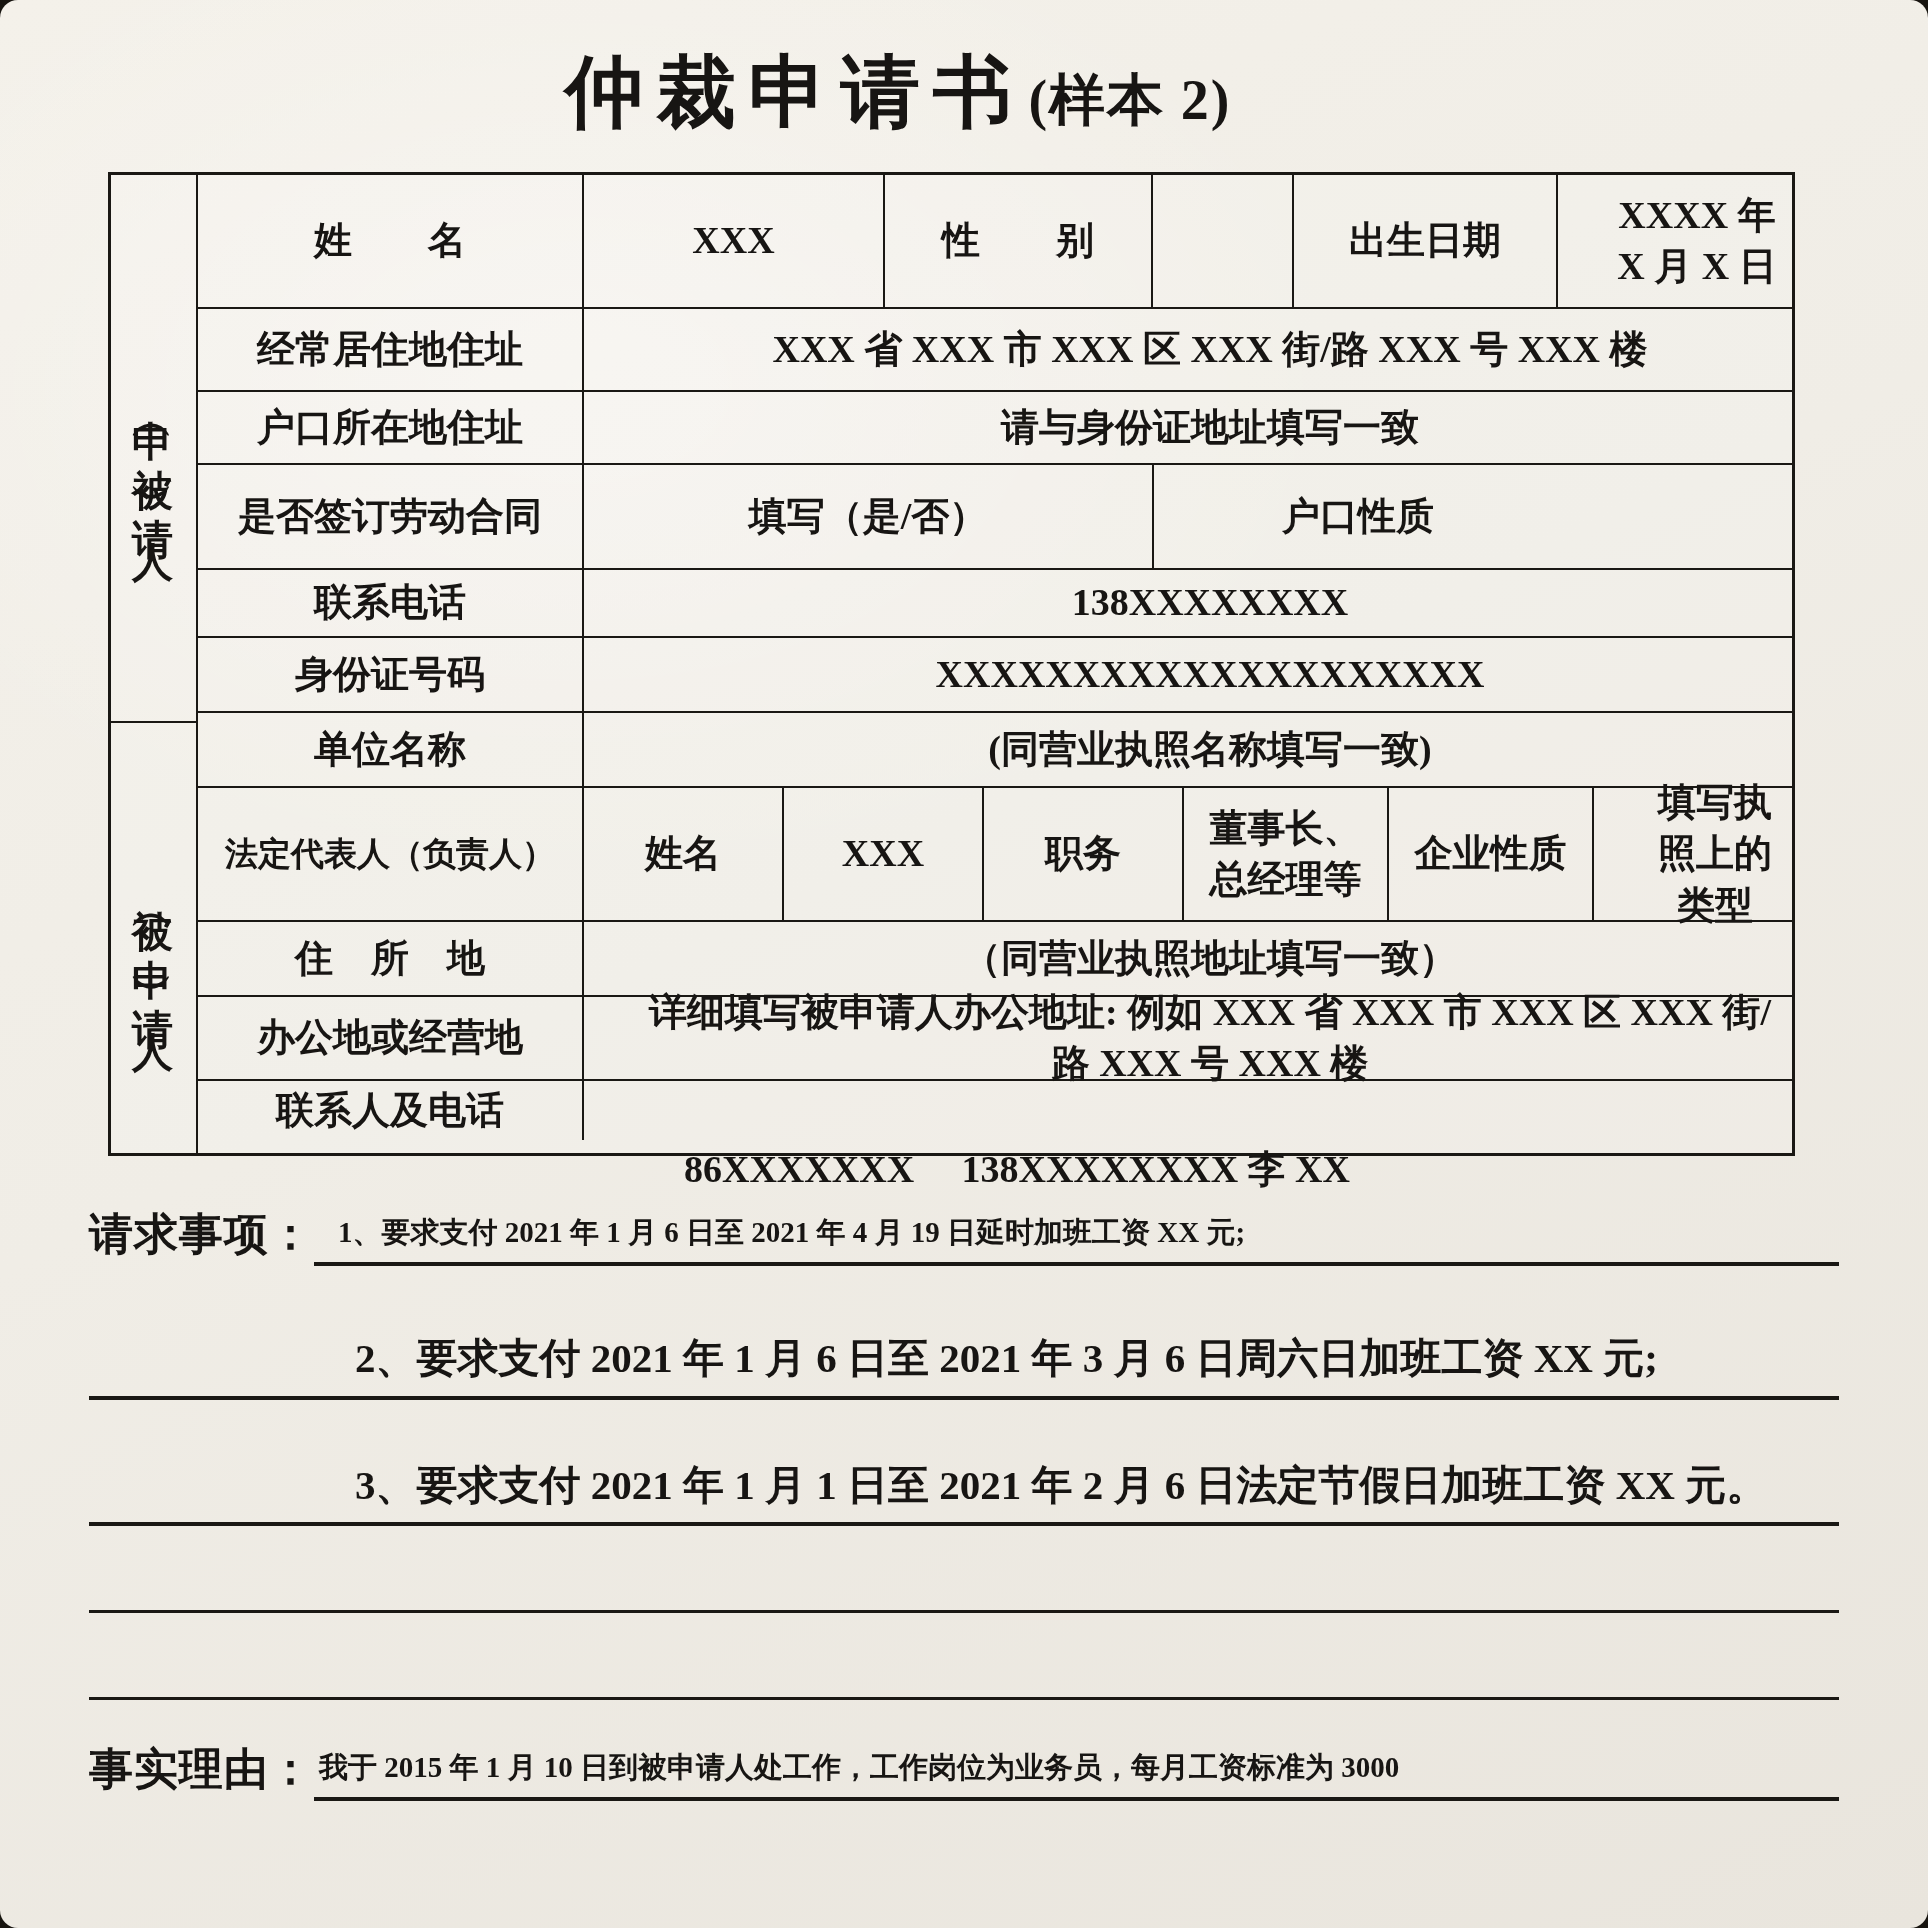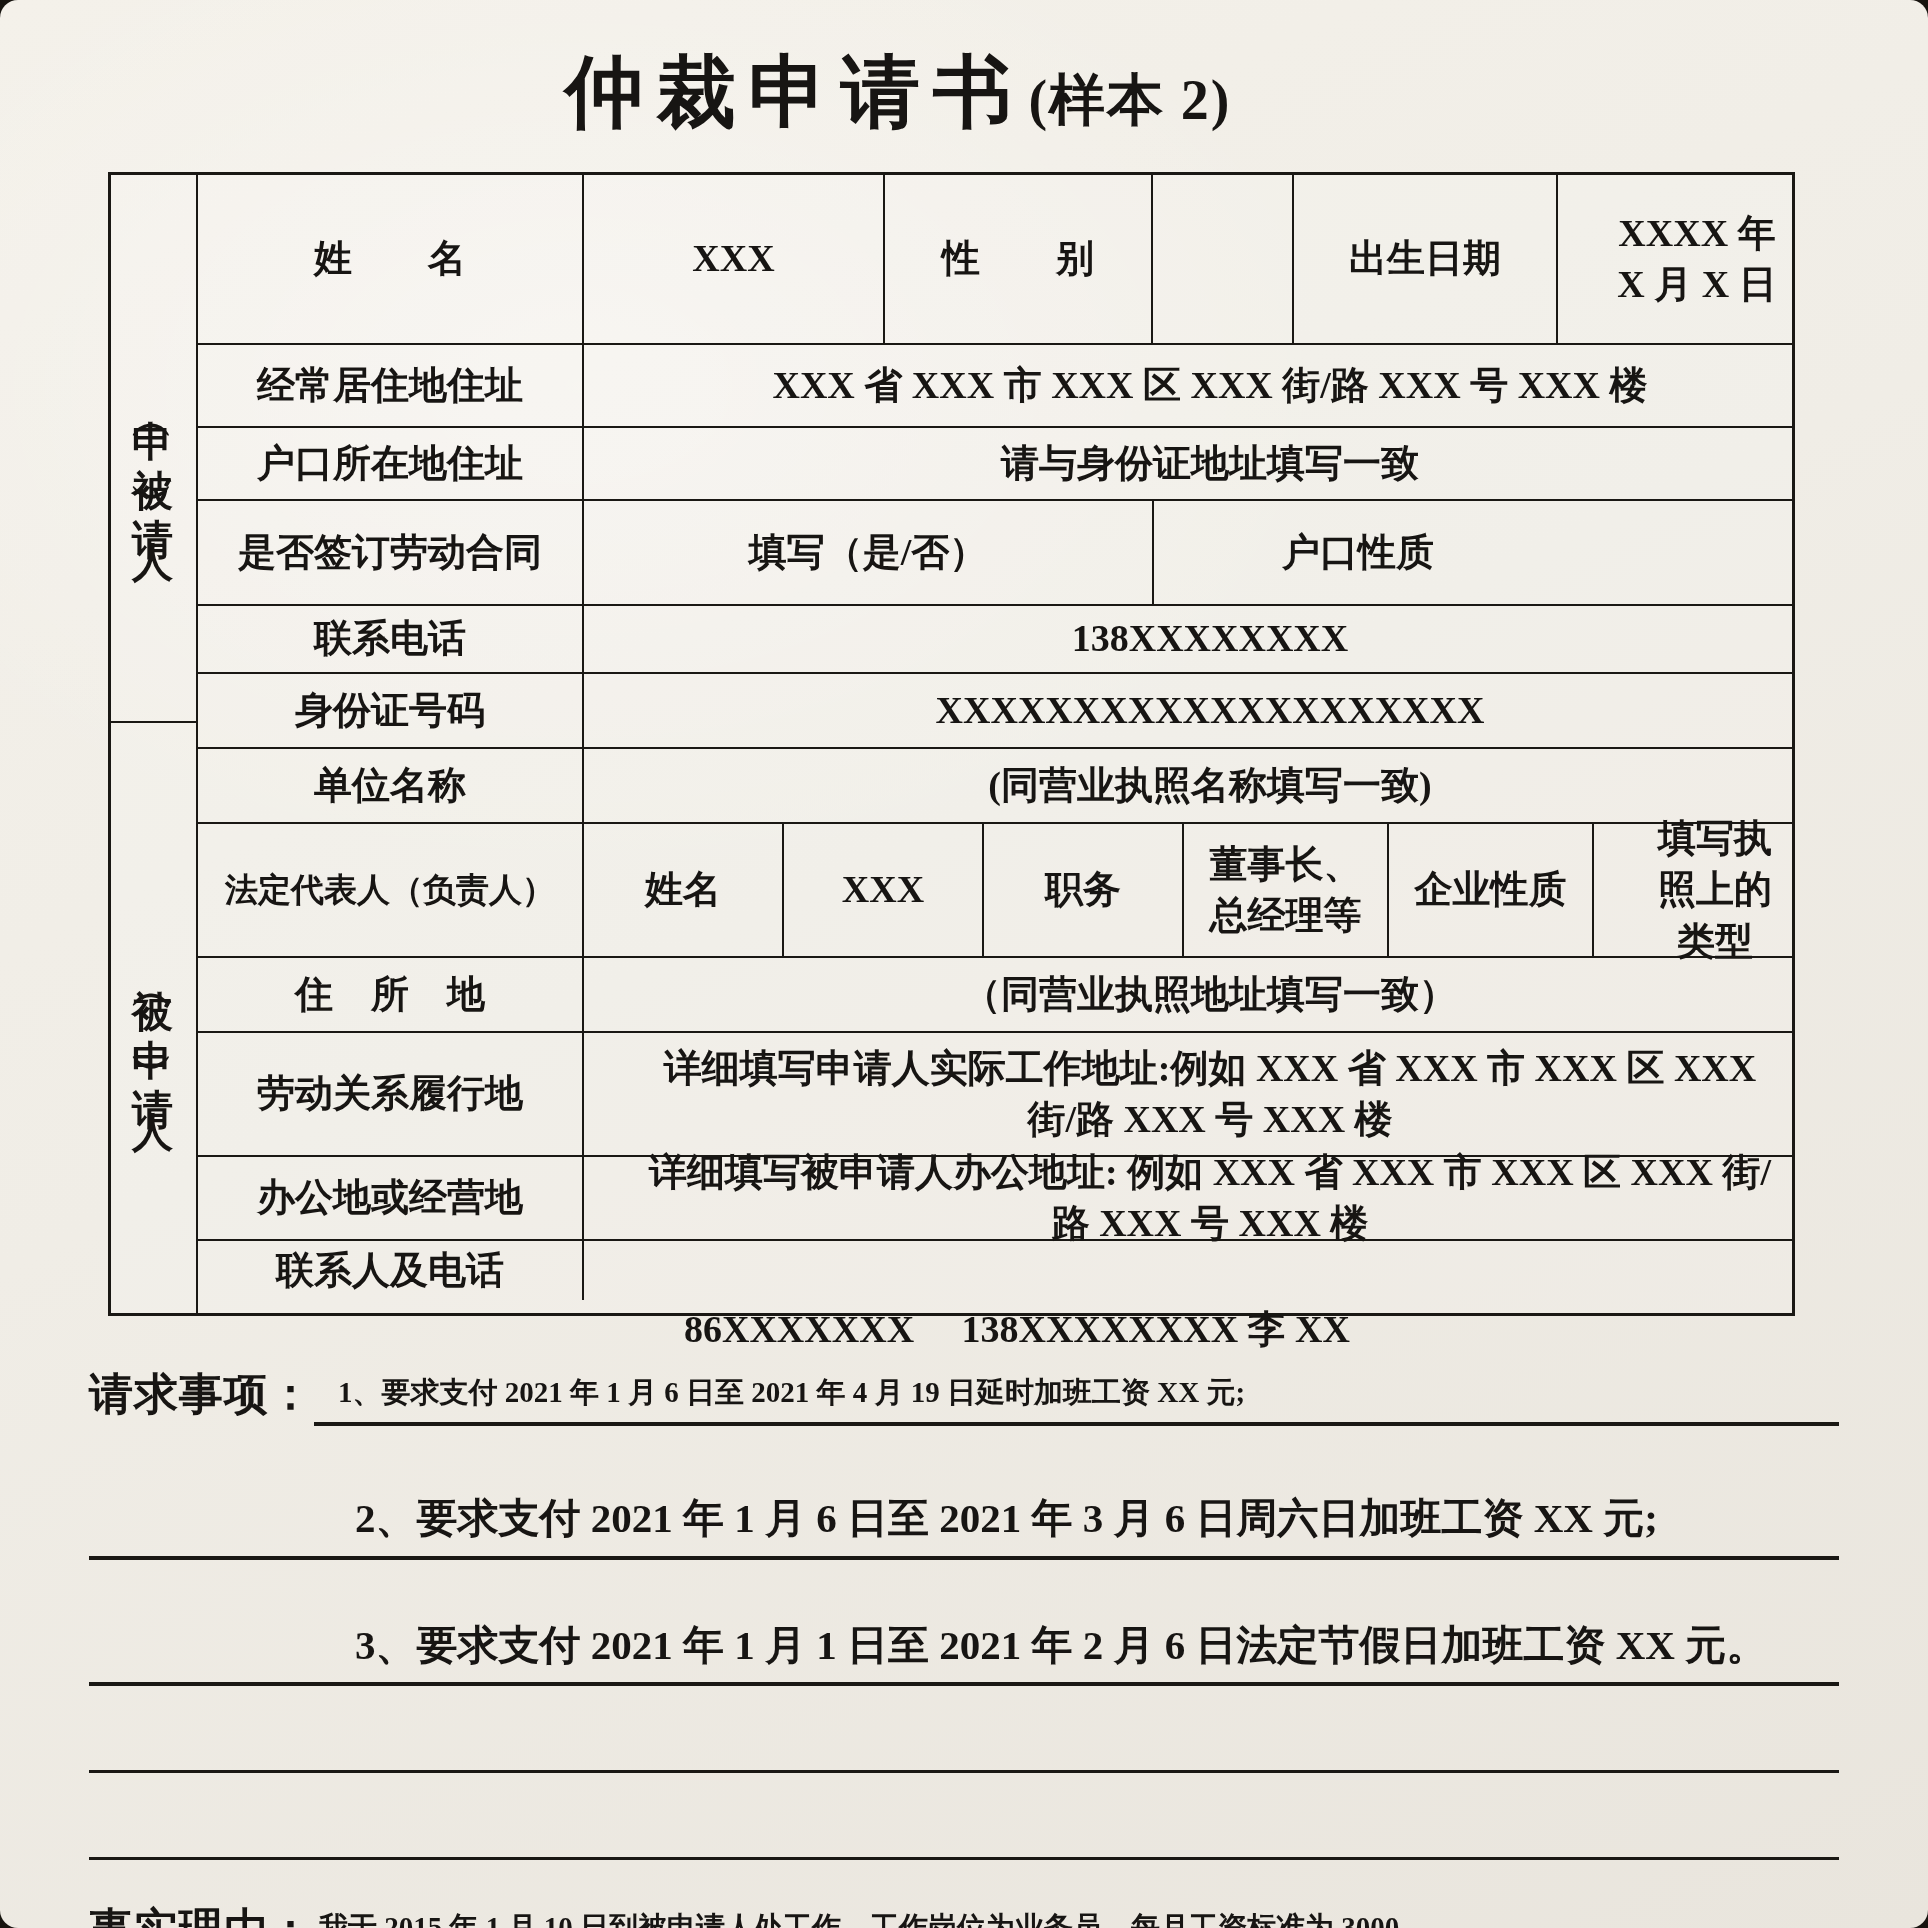--- a/index.html
+++ b/index.html
@@ -79,21 +79,21 @@
     <span class="sub">(样本 2)</span>
   </div>
 
   <div class="form-table">
     <div class="group-col">
       <div class="group-cell first">申（被）请人</div>
       <div class="group-cell second">被（申）请人</div>
     </div>
     <div class="rows">
 
-      <div class="row" style="height:170px">
+      <div class="row" style="height:134px">
         <div class="cell lbl">姓　　名</div>
         <div class="cell" style="width:301px">XXX</div>
         <div class="cell" style="width:268px">性　　别</div>
         <div class="cell" style="width:141px"></div>
         <div class="cell" style="width:264px">出生日期</div>
         <div class="cell grow">XXXX 年 X 月 X 日</div>
       </div>
 
       <div class="row" style="height:83px">
         <div class="cell lbl">经常居住地住址</div>
@@ -134,24 +134,20 @@
         <div class="cell" style="width:205px">董事长、总经理等</div>
         <div class="cell" style="width:205px">企业性质</div>
         <div class="cell grow">填写执照上的类型</div>
       </div>
 
       <div class="row" style="height:75px">
         <div class="cell lbl">住　所　地</div>
         <div class="cell grow">（同营业执照地址填写一致）</div>
       </div>
 
-      <div class="row" style="height:124px">
-        <div class="cell lbl">劳动关系履行地</div>
-        <div class="cell grow" style="white-space:normal">详细填写申请人实际工作地址:例如 XXX 省 XXX 市 XXX 区 XXX 街/路 XXX 号 XXX 楼</div>
-      </div>
 
       <div class="row" style="height:84px">
         <div class="cell lbl">办公地或经营地</div>
         <div class="cell grow" style="white-space:normal">详细填写被申请人办公地址: 例如 XXX 省 XXX 市 XXX 区 XXX 街/路 XXX 号 XXX 楼</div>
       </div>
 
       <div class="row" style="height:72px">
         <div class="cell lbl">联系人及电话</div>
         <div class="cell grow">86XXXXXXX　 138XXXXXXXX 李 XX</div>
       </div>

